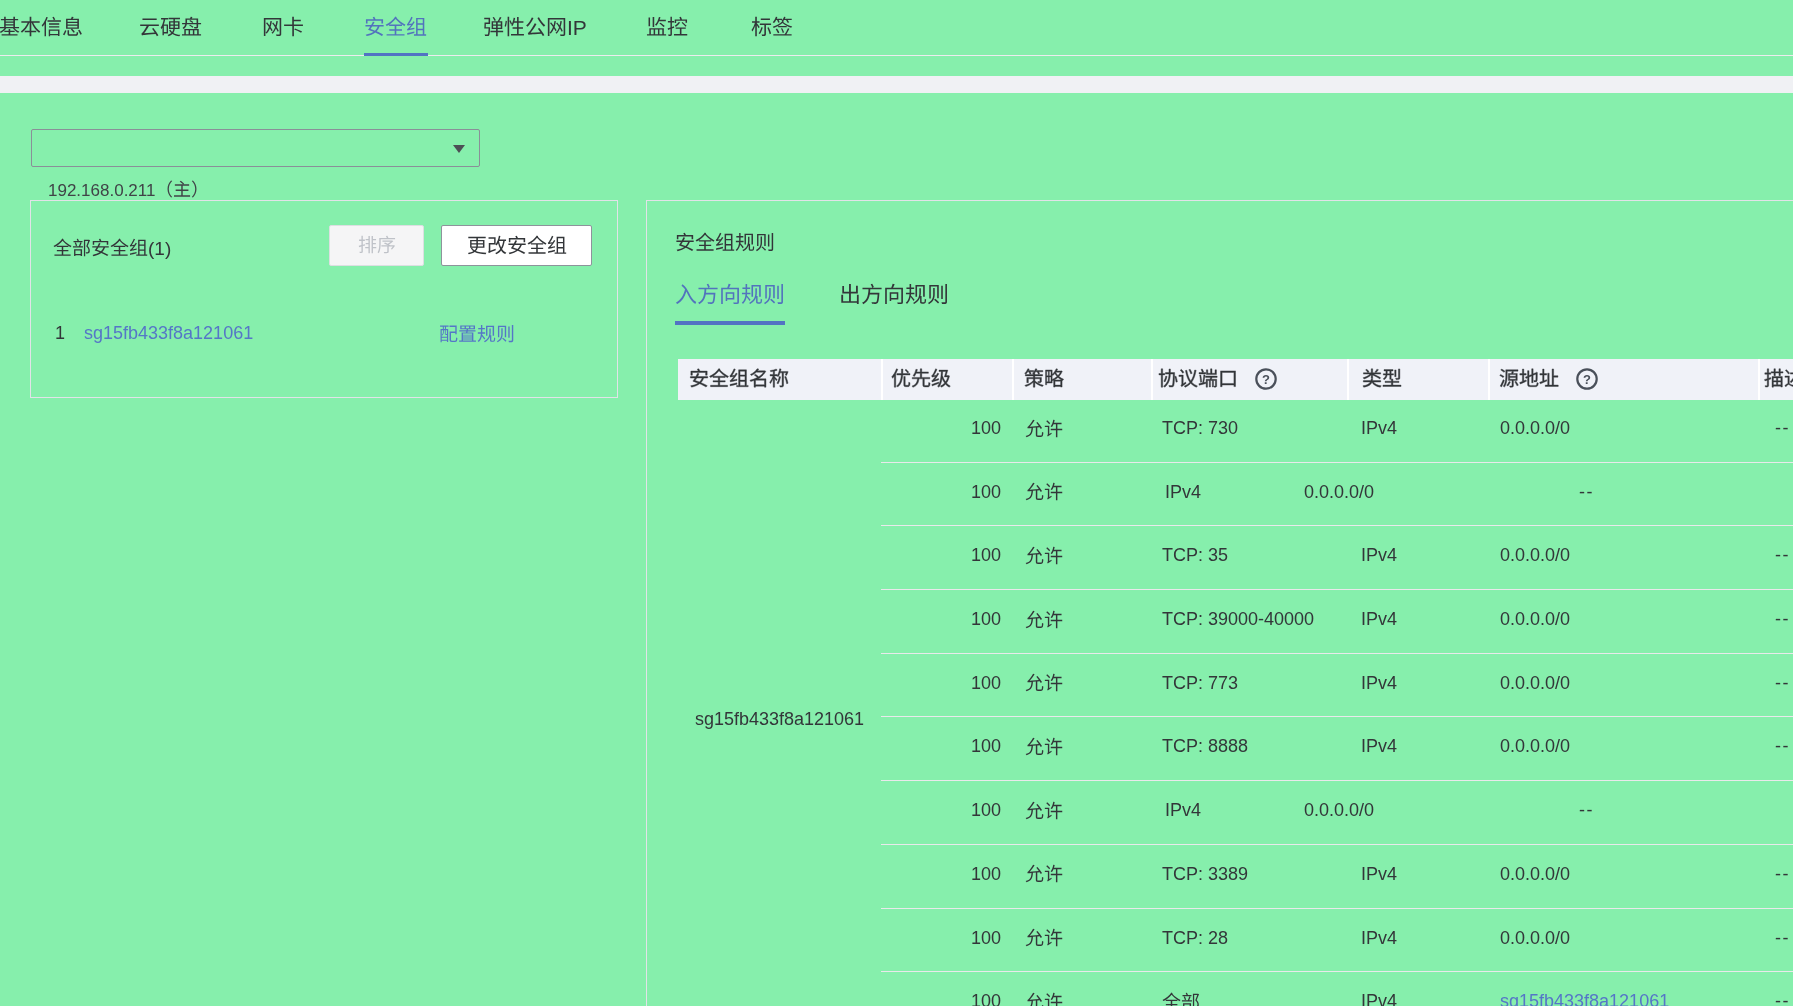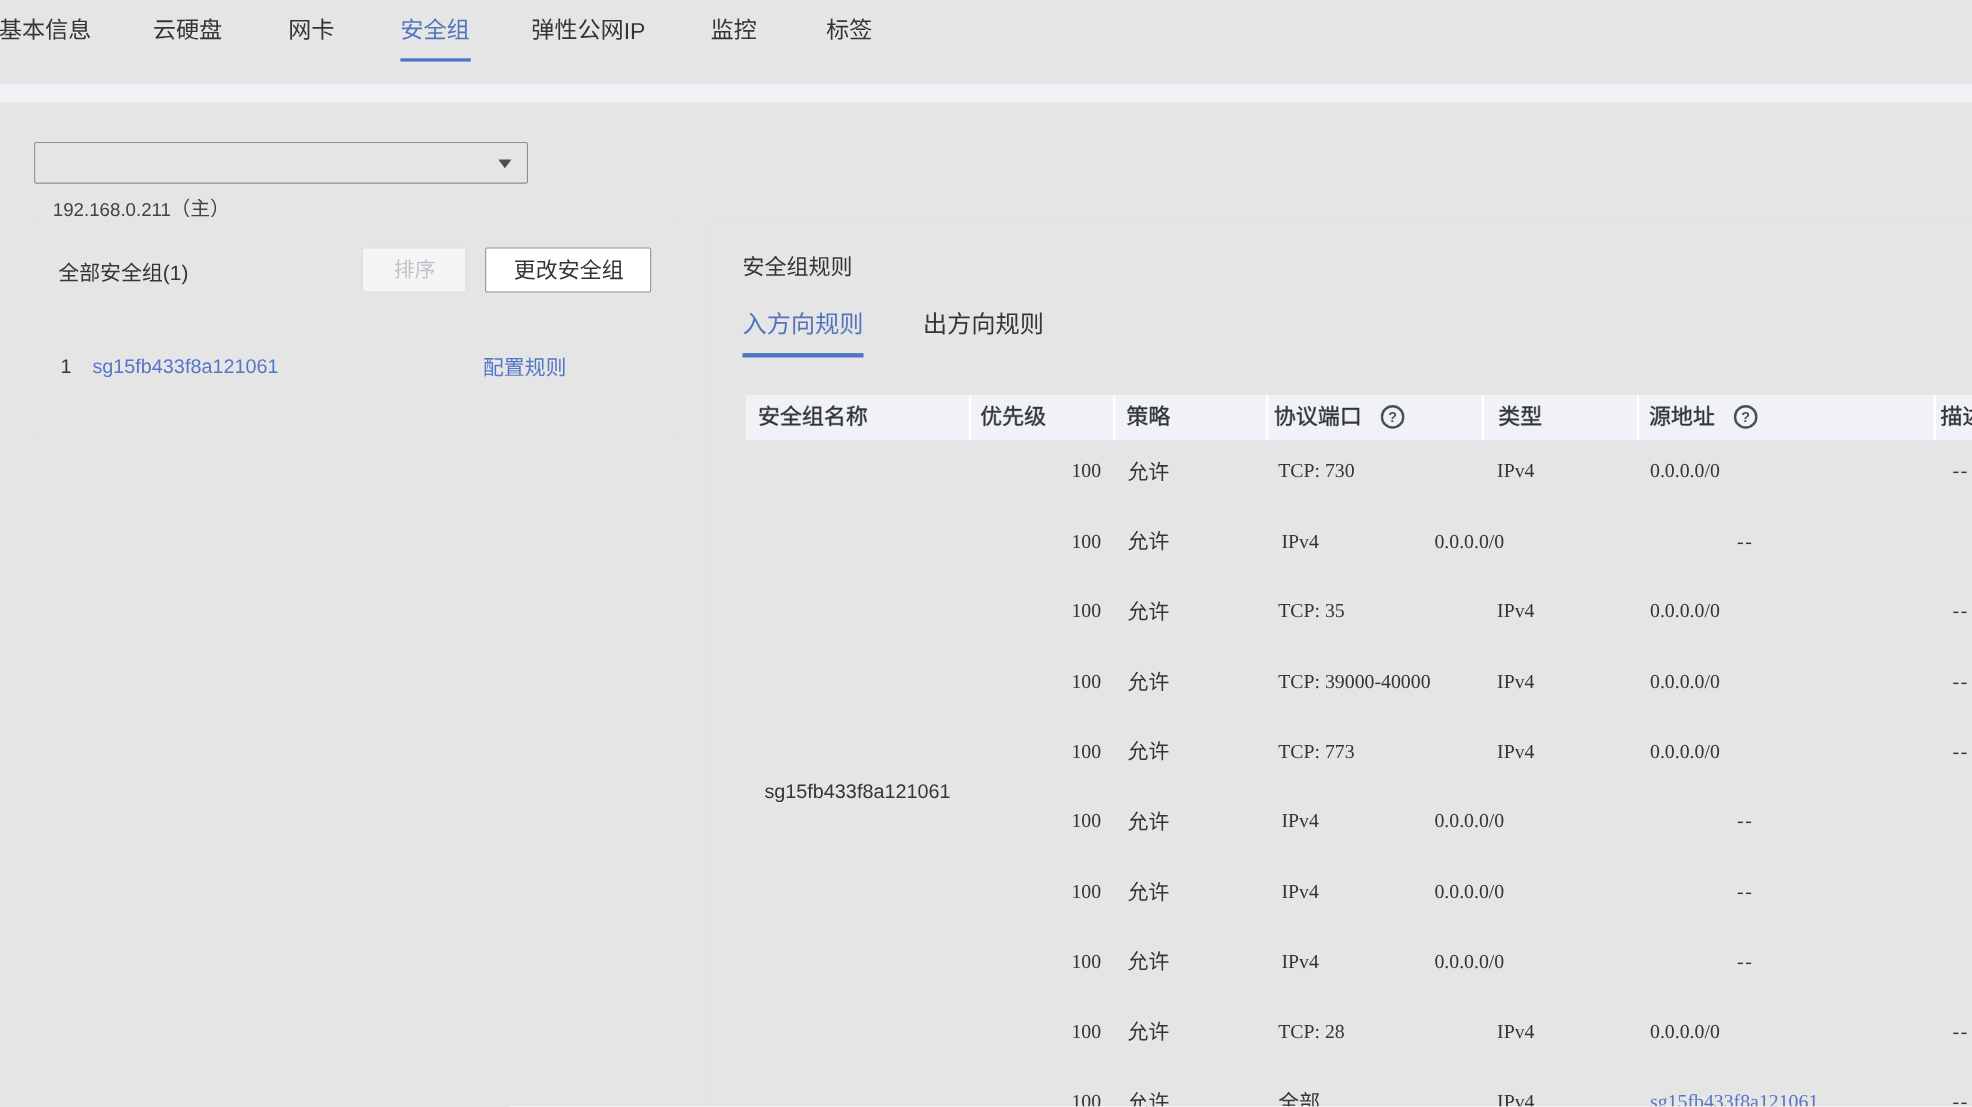--- a/index.html
+++ b/index.html
@@ -1,16 +1,16 @@
 <!DOCTYPE html>
 <html><head><meta charset="utf-8"><style>
 * { margin:0; padding:0; box-sizing:border-box; }
 html,body { background:#fff; }
 #page { position:relative; width:1793px; height:1006px; overflow:hidden;
-  font-family:"Liberation Sans",sans-serif; color:#333639; background:#e5e5e5; }
+  font-family:"Liberation Sans",sans-serif; color:#333639; background:#86efac; }
 svg.z { fill:currentColor; vertical-align:-0.12em; }
 .td svg.z { vertical-align:-0.2em; }
 .th svg.z { vertical-align:-0.17em; }
 .lk { color:#5576c7; }
 
 
 #tabline { position:absolute; left:0; top:55px; width:1793px; height:1px; background:#ececee; }
 .tab { position:absolute; top:16px; color:#333639; }
 #underline1 { position:absolute; left:364px; top:53px; width:64px; height:3px; background:#5273c3; z-index:2; }
 #band { position:absolute; left:0; top:76px; width:1793px; height:17px; background:#f0f1f4; }
@@ -54,21 +54,21 @@
 .w4 { width:196px; } .w5 { width:141px; } .w6 { width:270px; } .w7 { width:240px; }
 .th.h1 { padding-left:11px; } .th.h2 { padding-left:8px; } .th.h3 { padding-left:10px; }
 .th.h4 { padding-left:5px; } .th.h5 { padding-left:13px; } .th.h6 { padding-left:9px; }
 .th.h7 { padding-left:4px; }
 .qi { display:inline-block; vertical-align:-4.5px; margin-left:17px; }
 #namecell { position:absolute; left:31px; top:198px; width:203px; height:638px;
   font-size:18px; text-align:center; }
 #namecell span { position:absolute; left:0; right:0; top:310px; }
 #tbody { position:absolute; left:234px; top:198px; width:1117px; }
 .tr { display:flex; height:63.7px; border-bottom:1px solid #e9e9eb; font-size:18px; }
-.td { padding-top:19px;font-family:Liberation Serif, serif; }
+.td { padding-top:19px; }
 .td.c2 { width:131px; text-align:right; padding-right:11px; }
 .td.c3 { width:139px; padding-left:13px; }
 .td.c4 { width:196px; padding-left:11px; }
 .td.c5 { width:141px; padding-left:14px; }
 .td.c6 { width:270px; padding-left:12px; }
 .td.c7 { width:240px; padding-left:17px; letter-spacing:1.5px; }
 </style></head>
 <body>
 <svg style="position:absolute;width:0;height:0" aria-hidden="true">
     <defs>
@@ -333,40 +333,42 @@
           <div class="td c5">IPv4</div>
           <div class="td c6">0.0.0.0/0</div>
           <div class="td c7">--</div>
         </div>
         <div class="tr">
           <div class="td c2">100</div>
           <div class="td c3"><svg class="z" width="38" height="19" viewBox="0 0 2000 1000">
               <use href="#g51" x="0"></use>
               <use href="#g52" x="1000"></use>
             </svg></div>
-          <div class="td c5">IPv4</div>
-          <div class="td c6">0.0.0.0/0</div>
-          <div class="td c7">--</div>
-        </div>
-        <div class="tr">
-          <div class="td c2">100</div>
-          <div class="td c3"><svg class="z" width="38" height="19" viewBox="0 0 2000 1000">
-              <use href="#g51" x="0"></use>
-              <use href="#g52" x="1000"></use>
-            </svg></div>
-          <div class="td c5">IPv4</div>
-          <div class="td c6">0.0.0.0/0</div>
-          <div class="td c7">--</div>
-        </div>
-        <div class="tr">
-          <div class="td c2">100</div>
-          <div class="td c3"><svg class="z" width="38" height="19" viewBox="0 0 2000 1000">
-              <use href="#g51" x="0"></use>
-              <use href="#g52" x="1000"></use>
-            </svg></div>
+          <div class="td c4">TCP: 8888</div>
+          <div class="td c5">IPv4</div>
+          <div class="td c6">0.0.0.0/0</div>
+          <div class="td c7">--</div>
+        </div>
+        <div class="tr">
+          <div class="td c2">100</div>
+          <div class="td c3"><svg class="z" width="38" height="19" viewBox="0 0 2000 1000">
+              <use href="#g51" x="0"></use>
+              <use href="#g52" x="1000"></use>
+            </svg></div>
+          <div class="td c5">IPv4</div>
+          <div class="td c6">0.0.0.0/0</div>
+          <div class="td c7">--</div>
+        </div>
+        <div class="tr">
+          <div class="td c2">100</div>
+          <div class="td c3"><svg class="z" width="38" height="19" viewBox="0 0 2000 1000">
+              <use href="#g51" x="0"></use>
+              <use href="#g52" x="1000"></use>
+            </svg></div>
+          <div class="td c4">TCP: 3389</div>
           <div class="td c5">IPv4</div>
           <div class="td c6">0.0.0.0/0</div>
           <div class="td c7">--</div>
         </div>
         <div class="tr">
           <div class="td c2">100</div>
           <div class="td c3"><svg class="z" width="38" height="19" viewBox="0 0 2000 1000">
               <use href="#g51" x="0"></use>
               <use href="#g52" x="1000"></use>
             </svg></div>

